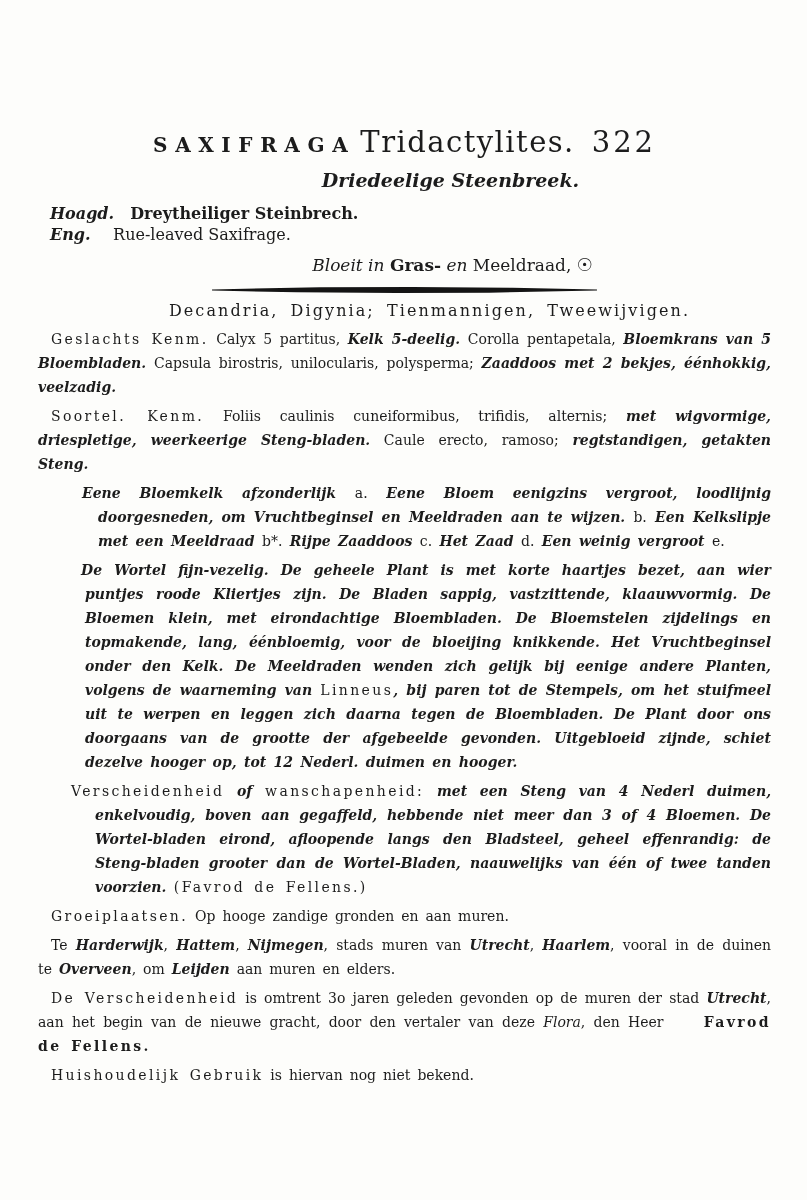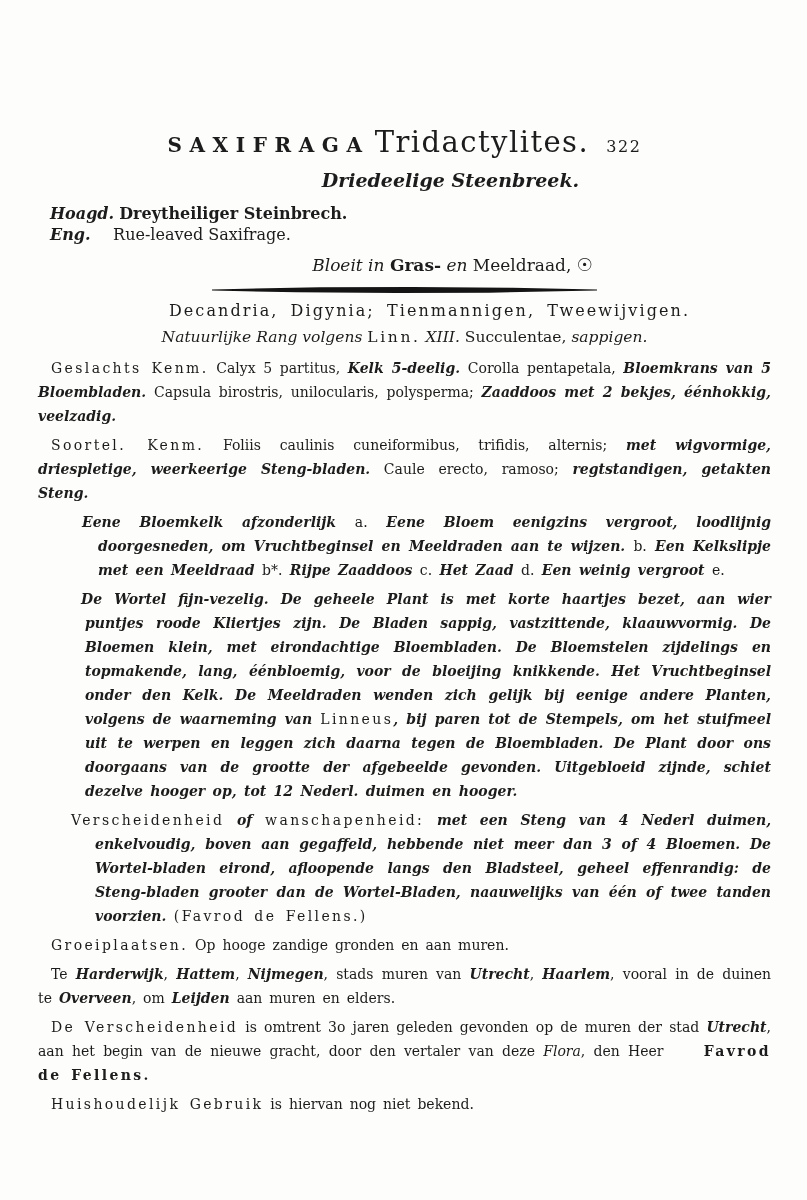--- a/index.html
+++ b/index.html
@@ -6,26 +6,26 @@
   .page{
     width:807px;height:1200px;position:relative;box-sizing:border-box;
     background:#fdfdfb;color:#1c1c1c;overflow:hidden;
     font-family:"DejaVu Serif","Liberation Serif",serif;
     padding:124px 36px 0 38px;
   }
   
   .title-line{text-align:center;white-space:nowrap;margin:0 0 3px 0;line-height:36px;}
   .genus{font-size:20px;font-weight:bold;letter-spacing:.38em;}
   .species{font-size:29px;letter-spacing:.05em;}
-  .plate{font-size:16px;margin-left:12px;letter-spacing:.1em;}
+  .plate{font-size:29px;margin-left:12px;letter-spacing:.1em;}
   .subtitle{text-align:center;font-size:19px;font-weight:bold;font-style:italic;
     transform:translateX(46px);margin:0 0 10px 0;line-height:25px;}
   .lang-line{font-size:16px;line-height:21px;padding-left:12px;}
   .lang-label{font-style:italic;font-weight:bold;display:inline-block;min-width:58px;}
-  .de-name{font-weight:bold;}
+  .de-name{font-weight:bold;margin-left:11px;}
   .bloom-line{text-align:center;font-size:17px;margin:9px 0 0 0;transform:translateX(48px);line-height:22px;}
   .swell-rule{width:385px;height:6px;margin:11px auto 7px auto;background:#141414;
     clip-path:polygon(0 40%,28% 6%,52% 0,78% 12%,100% 42%,100% 58%,72% 94%,48% 100%,22% 88%,0 60%);}
   .class-line{text-align:center;font-size:16px;letter-spacing:.13em;word-spacing:5px;
     margin:0 0 5px 0;transform:translateX(25px);line-height:22px;}
   .rank-line{text-align:center;font-size:15.5px;margin:0 0 8px 0;line-height:21px;}
   
   .para{font-size:14px;line-height:24px;text-align:justify;word-spacing:2.5px;margin:0 0 5px 0;}
   .flush{text-indent:13px;}
   .fig{margin-left:60px;text-indent:-16px;}
@@ -61,21 +61,20 @@
     <span class="lang-label">Eng.</span>
     <span>Rue-leaved Saxifrage.</span>
   </div>
 
   <div class="bloom-line"><span class="run-i">Bloeit in </span><span class="run-b">Gras-</span><span class="run-i"> en </span><span class="run-r">Meeldraad</span><span class="run-r">, </span><span class="run-sun">☉</span></div>
 
   <div class="swell-rule"></div>
 
   <div class="class-line">Decandria, Digynia; Tienmannigen, Tweewijvigen.</div>
 
-  <div class="rank-line"><span class="run-i">Natuurlijke Rang volgens </span><span class="run-sp">Linn.</span><span class="run-i"> XIII. </span><span class="run-r">Succulentae, </span><span class="run-i">sappigen.</span></div>
 
   <p class="para flush"><span class="run-sp">Geslachts Kenm.</span><span class="run-r"> Calyx 5 partitus, </span><span class="run-bi">Kelk 5-deelig.</span><span class="run-r"> Corolla pentapetala, </span><span class="run-bi">Bloemkrans van 5 Bloembladen.</span><span class="run-r"> Capsula birostris, unilocularis, polysperma; </span><span class="run-bi">Zaaddoos met 2 bekjes, éénhokkig, veelzadig.</span></p>
   <p class="para flush"><span class="run-sp">Soortel. Kenm.</span><span class="run-r"> Foliis caulinis cuneiformibus, trifidis, alternis; </span><span class="run-bi">met wigvormige, driespletige, weerkeerige Steng-bladen.</span><span class="run-r"> Caule erecto, ramoso; </span><span class="run-bi">regtstandigen, getakten Steng.</span></p>
   <p class="para fig"><span class="run-bi">Eene Bloemkelk afzonderlijk </span><span class="run-r">a.</span><span class="run-bi"> Eene Bloem eenigzins vergroot, loodlijnig doorgesneden, om Vruchtbeginsel en Meeldraden aan te wijzen. </span><span class="run-r">b.</span><span class="run-bi"> Een Kelkslipje met een Meeldraad </span><span class="run-r">b*.</span><span class="run-bi"> Rijpe Zaaddoos </span><span class="run-r">c.</span><span class="run-bi"> Het Zaad </span><span class="run-r">d.</span><span class="run-bi"> Een weinig vergroot </span><span class="run-r">e.</span></p>
   <p class="para desc"><span class="run-bi">De Wortel fijn-vezelig. De geheele Plant is met korte haartjes bezet, aan wier puntjes roode Kliertjes zijn. De Bladen sappig, vastzittende, klaauwvormig. De Bloemen klein, met eirondachtige Bloembladen. De Bloemstelen zijdelings en topmakende, lang, éénbloemig, voor de bloeijing knikkende. Het Vruchtbeginsel onder den Kelk. De Meeldraden wenden zich gelijk bij eenige andere Planten, volgens de waarneming van </span><span class="run-sp">Linneus</span><span class="run-bi">, bij paren tot de Stempels, om het stuifmeel uit te werpen en leggen zich daarna tegen de Bloembladen. De Plant door ons doorgaans van de grootte der afgebeelde gevonden. Uitgebloeid zijnde, schiet dezelve hooger op, tot 12 Nederl. duimen en hooger.</span></p>
   <p class="para versch"><span class="run-sp">Verscheidenheid</span><span class="run-bi"> of </span><span class="run-sp">wanschapenheid:</span><span class="run-bi"> met een Steng van 4 Nederl duimen, enkelvoudig, boven aan gegaffeld, hebbende niet meer dan 3 of 4 Bloemen. De Wortel-bladen eirond, afloopende langs den Bladsteel, geheel effenrandig: de Steng-bladen grooter dan de Wortel-Bladen, naauwelijks van één of twee tanden voorzien. </span><span class="run-sp">(Favrod de Fellens.)</span></p>
   <p class="para flush"><span class="run-sp">Groeiplaatsen.</span><span class="run-r"> Op hooge zandige gronden en aan muren.</span></p>
   <p class="para flush"><span class="run-r">Te </span><span class="run-bi">Harderwijk</span><span class="run-r">, </span><span class="run-bi">Hattem</span><span class="run-r">, </span><span class="run-bi">Nijmegen</span><span class="run-r">, stads muren van </span><span class="run-bi">Utrecht</span><span class="run-r">, </span><span class="run-bi">Haarlem</span><span class="run-r">, vooral in de duinen te </span><span class="run-bi">Overveen</span><span class="run-r">, om </span><span class="run-bi">Leijden</span><span class="run-r"> aan muren en elders.</span></p>
   <p class="para flush"><span class="run-sp">De Verscheidenheid</span><span class="run-r"> is omtrent 3o jaren geleden gevonden op de muren der stad </span><span class="run-bi">Utrecht</span><span class="run-r">, aan het begin van de nieuwe gracht, door den vertaler van deze </span><span class="run-i">Flora</span><span class="run-r">, den Heer </span><span class="run-spb">Favrod de Fellens.</span></p>
   <p class="para flush"><span class="run-sp">Huishoudelijk Gebruik</span><span class="run-r"> is hiervan nog niet bekend.</span></p>

